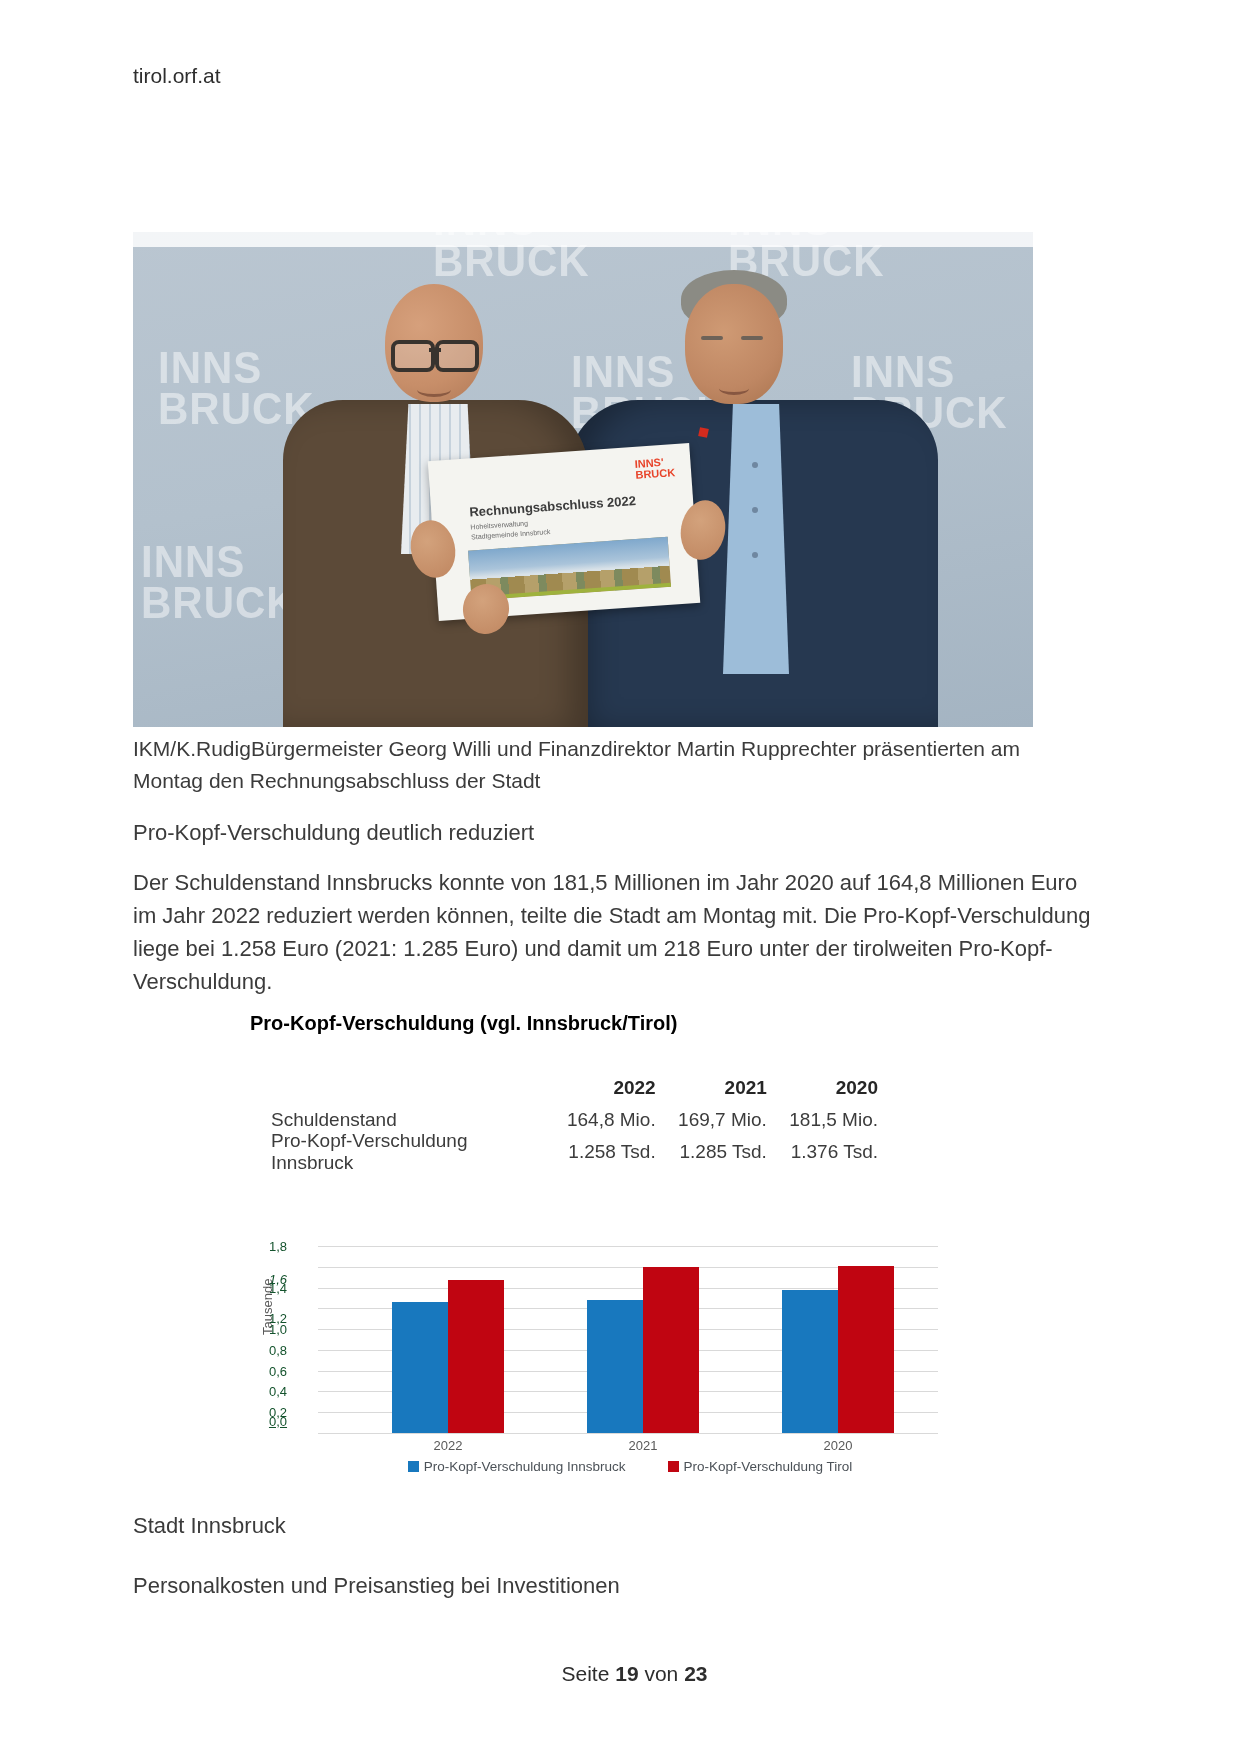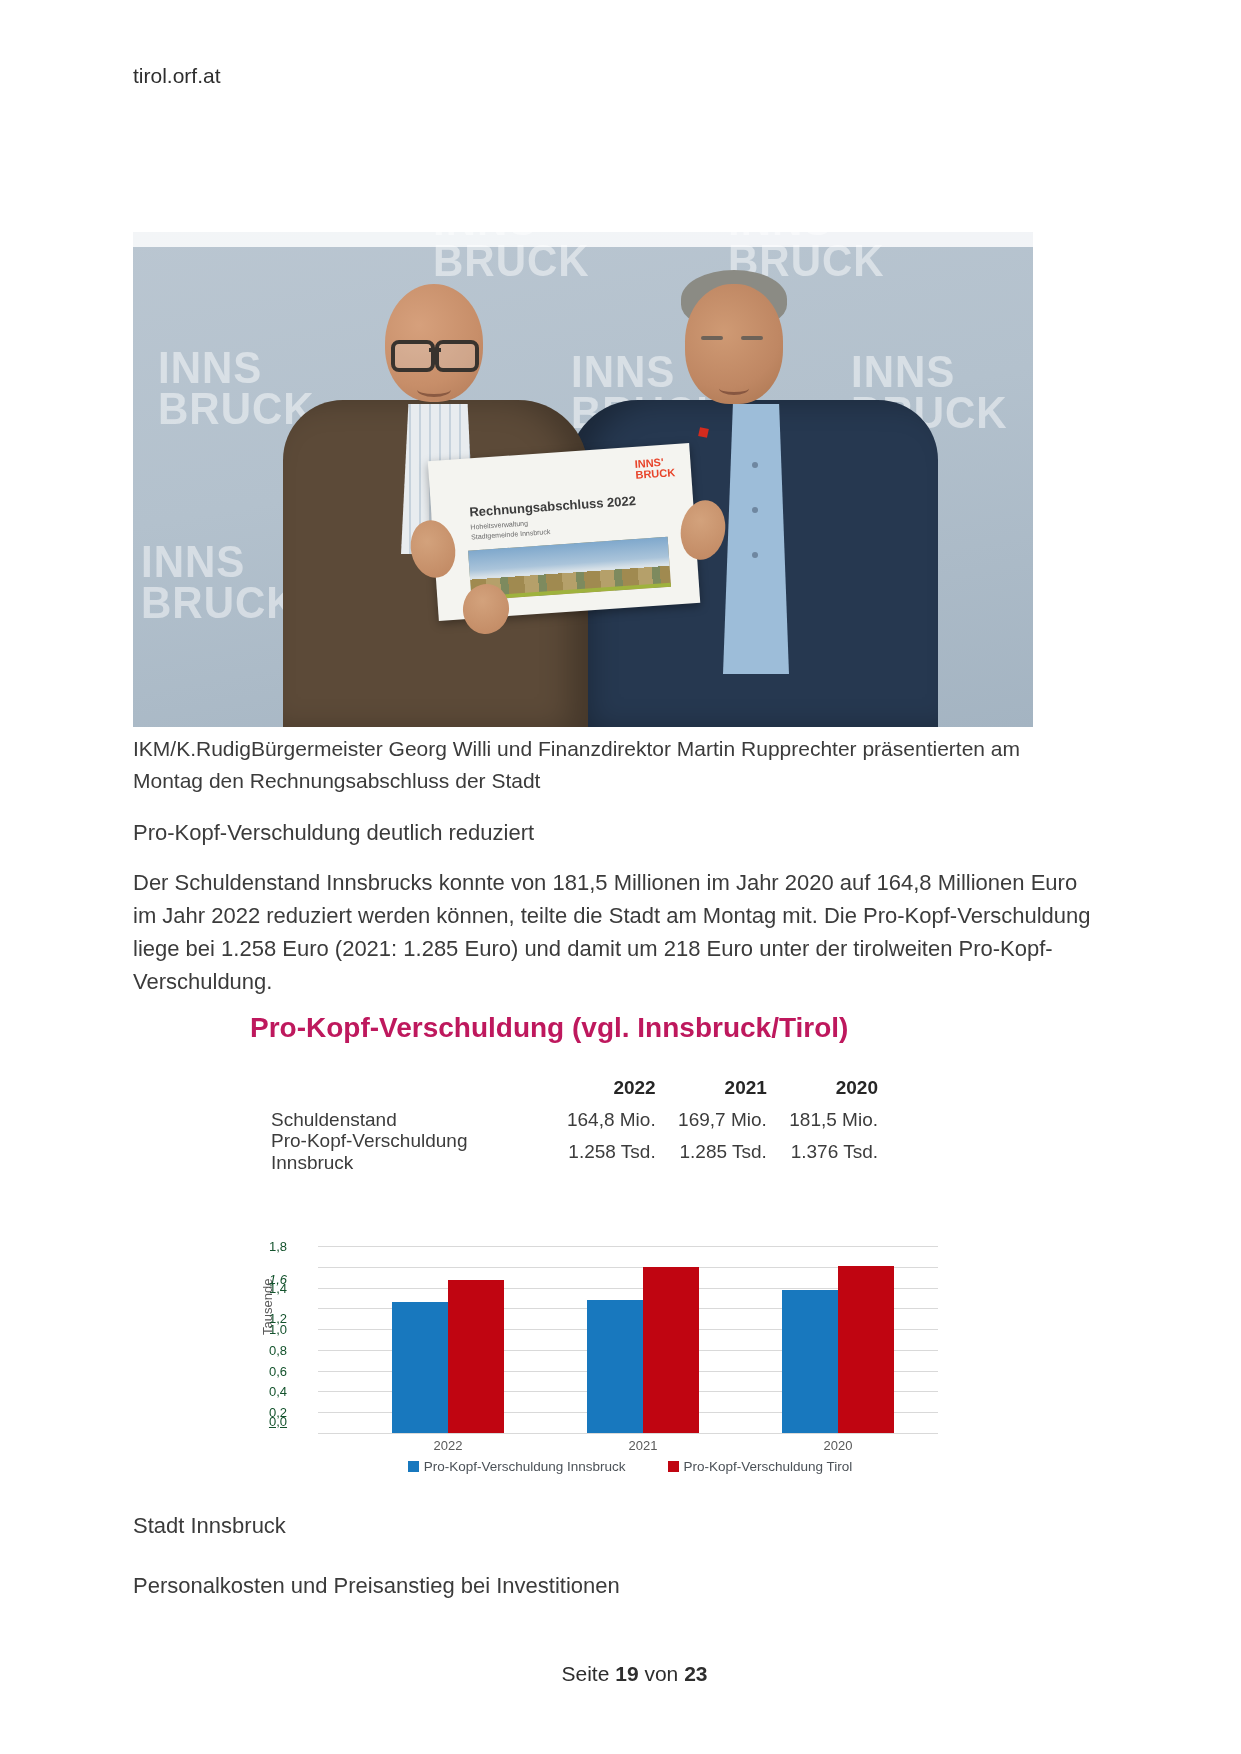--- a/index.html
+++ b/index.html
@@ -60,21 +60,21 @@
   
   .caption{position:absolute;left:133px;top:733px;width:940px;font-size:21px;line-height:32px;color:#3b3b3b;}
   .subhead{position:absolute;left:133px;top:820px;width:960px;font-size:22px;color:#3b3b3b;}
   .para{position:absolute;left:133px;top:866px;width:960px;font-size:22px;line-height:33px;color:#3b3b3b;}
   .source{position:absolute;left:133px;top:1513px;font-size:22px;color:#3b3b3b;}
   .nexthead{position:absolute;left:133px;top:1573px;font-size:22px;color:#3b3b3b;}
   .footer{position:absolute;left:0;top:1662px;width:100%;text-align:center;font-size:21px;color:#2e2e2e;}
   .footer b{font-weight:bold;}
 
   
-  .chart-title{position:absolute;left:250px;top:1012px;font-size:28px;font-weight:bold;color:#be185d;}
+  .chart-title{position:absolute;left:250px;top:1012px;font-size:20px;font-weight:bold;color:#000000;}
   .ctable{position:absolute;left:250px;top:1072px;width:628px;font-size:19px;color:#3c3c3c;}
   .trow{display:flex;height:32px;align-items:center;}
   .trow .tlabel{width:283px;text-align:left;margin-left:21px;}
   .trow .tval{width:115px;text-align:right;}
   .trow.thead{font-weight:bold;color:#262626;}
   .ylab{position:absolute;left:260px;top:1252px;height:110px;writing-mode:vertical-rl;
         transform:rotate(180deg);font-size:13px;color:#595959;text-align:center;}
   .yticks{position:absolute;left:248px;top:1246px;width:60px;height:188px;}
   .ytick{position:absolute;right:0;width:100%;text-align:center;font-size:13px;color:#14532d;}
   .plot{position:absolute;left:318px;top:1246px;width:620px;height:187px;}

